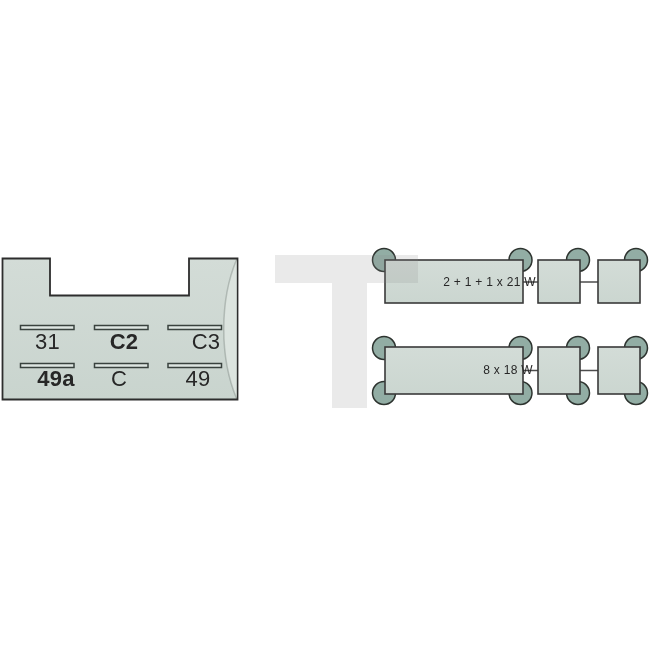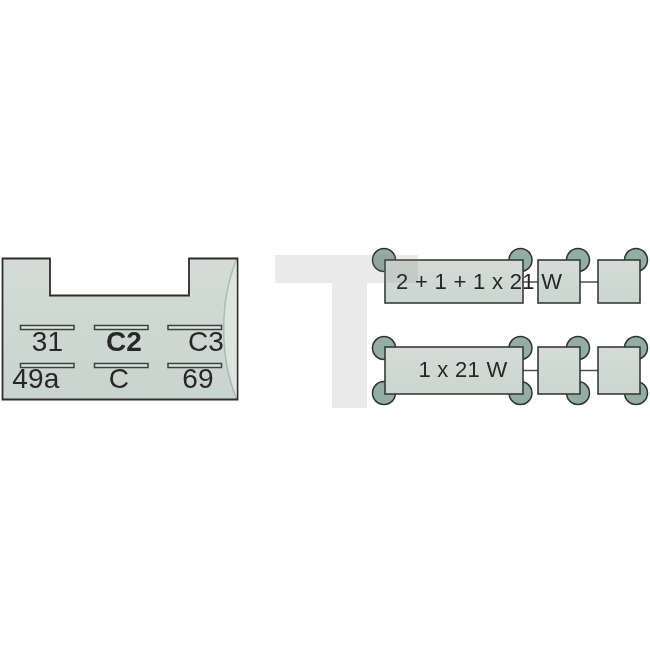--- a/index.html
+++ b/index.html
@@ -18,29 +18,29 @@
   .stage svg {
     position: absolute;
     left: 0;
     top: 0;
     display: block;
   }
   .pin-label {
     position: absolute;
     width: 54px;
     text-align: center;
-    font-size: 28px;
+    font-size: 22px;
     line-height: 22px;
     color: #272727;
     letter-spacing: 0.2px;
   }
   .box-label {
     position: absolute;
-    text-align: center;
-    font-size: 22px;
+    text-align: right;
+    font-size: 12px;
     line-height: 22px;
     color: #272727;
     letter-spacing: 0.3px;
     white-space: nowrap;
   }
 </style>
 </head>
 <body>
 
 <div class="stage">
@@ -98,20 +98,20 @@
       <rect x="538" y="347" width="42" height="47" fill="url(#gBox)" stroke="#3a3a3a" stroke-width="1.6"></rect>
       <rect x="598" y="347" width="42" height="47" fill="url(#gBox)" stroke="#3a3a3a" stroke-width="1.6"></rect>
     </g>
 
     <path d="M275,255 L418,255 L418,283 L367,283 L367,408 L332,408 L332,283 L275,283 Z" fill="rgba(137,137,137,0.18)"></path>
   </svg>
 
   <div class="pin-label" style="left:20.5px; top:331px;">31</div>
   <div class="pin-label" style="left:97px;  top:331px;font-weight:bold;">C2</div>
   <div class="pin-label" style="left:179px; top:331px;">C3</div>
-  <div class="pin-label" style="left:9px;  top:368px;">49a</div>
+  <div class="pin-label" style="left:29px;  top:368px;font-weight:bold;">49a</div>
   <div class="pin-label" style="left:92px;  top:368px;">C</div>
-  <div class="pin-label" style="left:171px; top:368px;">69</div>
+  <div class="pin-label" style="left:171px; top:368px;">49</div>
 
   <div class="box-label" style="left:396px; top:271px; width:140px;">2 + 1 + 1 x 21 W</div>
-  <div class="box-label" style="left:393px; top:359px; width:140px;">1 x 21 W</div>
+  <div class="box-label" style="left:393px; top:359px; width:140px;">8 x 18 W</div>
 
 </div>
 
 </body></html>

